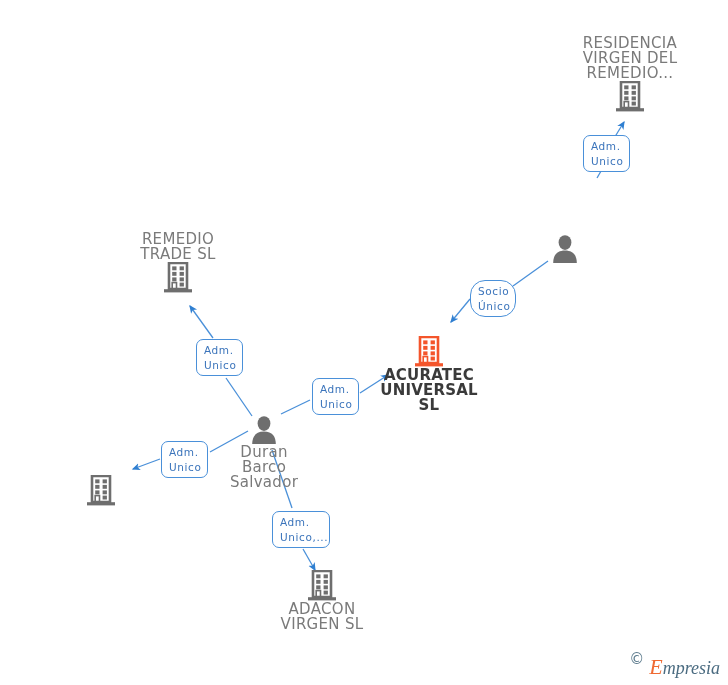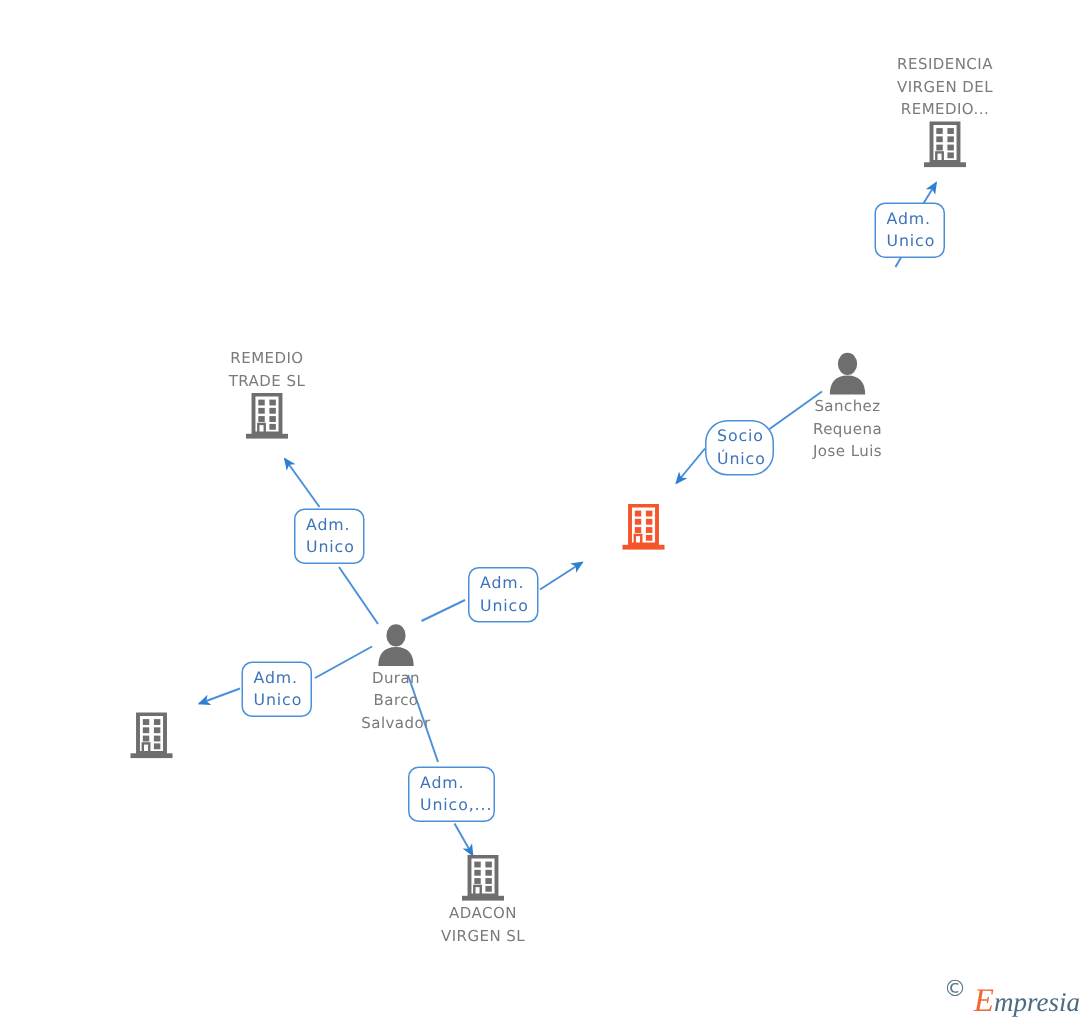--- a/index.html
+++ b/index.html
@@ -7,21 +7,21 @@
   body{
     width:728px;height:685px;position:relative;overflow:hidden;
     font-family:"DejaVu Sans","Liberation Sans",sans-serif;
   }
   #graph{position:absolute;inset:0;width:728px;height:685px;}
   svg.edges{position:absolute;left:0;top:0;width:728px;height:685px;}
 
   
   .node{position:absolute;text-align:center;}
   .node .caption{
-    color:#7a7a7a;font-size:10px;line-height:15px;white-space:pre-line;
+    color:#7a7a7a;font-size:15px;line-height:15px;white-space:pre-line;
     letter-spacing:.3px;
   }
   .node.focus .caption{color:#3a3a3a;font-weight:bold;letter-spacing:.2px;}
   .ico{margin:0 auto;display:block;}
 
   
   .rel{
     position:absolute;
     border:1.6px solid #4a90d9;border-radius:7px;background:#ffffff;
     color:#3b74bb;font-size:10.5px;line-height:15px;
@@ -85,37 +85,36 @@
           <rect x="16.6" y="20.6" width="4.3" height="3.9" fill="#6e6e6e"></rect>
           <rect x="9.2" y="20.6" width="4.3" height="6.4" fill="none" stroke="#6e6e6e" stroke-width="1.6"></rect>
           <rect x="1" y="27.2" width="28" height="3.2" fill="#6e6e6e"></rect>
         </svg>
       </div>
       <div class="node" style="left: 505px; width: 120px; top: 234px;">
         <svg width="28" height="30" viewBox="0 0 28 30" class="ico">
           <ellipse cx="14" cy="8.6" rx="6.4" ry="7.4" fill="#6e6e6e"></ellipse>
           <path d="M14 16.4 C5.6 16.4 2.2 21.6 2.2 29 L25.8 29 C25.8 21.6 22.4 16.4 14 16.4 Z" fill="#6e6e6e"></path>
         </svg>
-        <div class="caption">Sanchez
-Requena
-Jose Luis</div>
       </div>
       <div class="node focus" style="left: 369px; width: 120px; top: 336px;">
         <svg width="30" height="32" viewBox="0 0 30 32" class="ico">
           <path d="M6 1 H24 V27 H6 Z" fill="none" stroke="#f4552b" stroke-width="2.6"></path>
           <rect x="9.2" y="4.4" width="4.3" height="3.9" fill="#f4552b"></rect>
           <rect x="16.6" y="4.4" width="4.3" height="3.9" fill="#f4552b"></rect>
           <rect x="9.2" y="9.9" width="4.3" height="3.9" fill="#f4552b"></rect>
           <rect x="16.6" y="9.9" width="4.3" height="3.9" fill="#f4552b"></rect>
           <rect x="9.2" y="15.4" width="4.3" height="3.9" fill="#f4552b"></rect>
           <rect x="16.6" y="15.4" width="4.3" height="3.9" fill="#f4552b"></rect>
           <rect x="16.6" y="20.6" width="4.3" height="3.9" fill="#f4552b"></rect>
           <rect x="9.2" y="20.6" width="4.3" height="6.4" fill="none" stroke="#f4552b" stroke-width="1.6"></rect>
           <rect x="1" y="27.2" width="28" height="3.2" fill="#f4552b"></rect>
         </svg>
+        <div class="caption">ACURATEC
+UNIVERSAL SL</div>
       </div>
       <div class="node" style="left: 118px; width: 120px; top: 232px;">
         <div class="caption">REMEDIO
 TRADE  SL</div>
         <svg width="30" height="32" viewBox="0 0 30 32" class="ico">
           <path d="M6 1 H24 V27 H6 Z" fill="none" stroke="#6e6e6e" stroke-width="2.6"></path>
           <rect x="9.2" y="4.4" width="4.3" height="3.9" fill="#6e6e6e"></rect>
           <rect x="16.6" y="4.4" width="4.3" height="3.9" fill="#6e6e6e"></rect>
           <rect x="9.2" y="9.9" width="4.3" height="3.9" fill="#6e6e6e"></rect>
           <rect x="16.6" y="9.9" width="4.3" height="3.9" fill="#6e6e6e"></rect>

